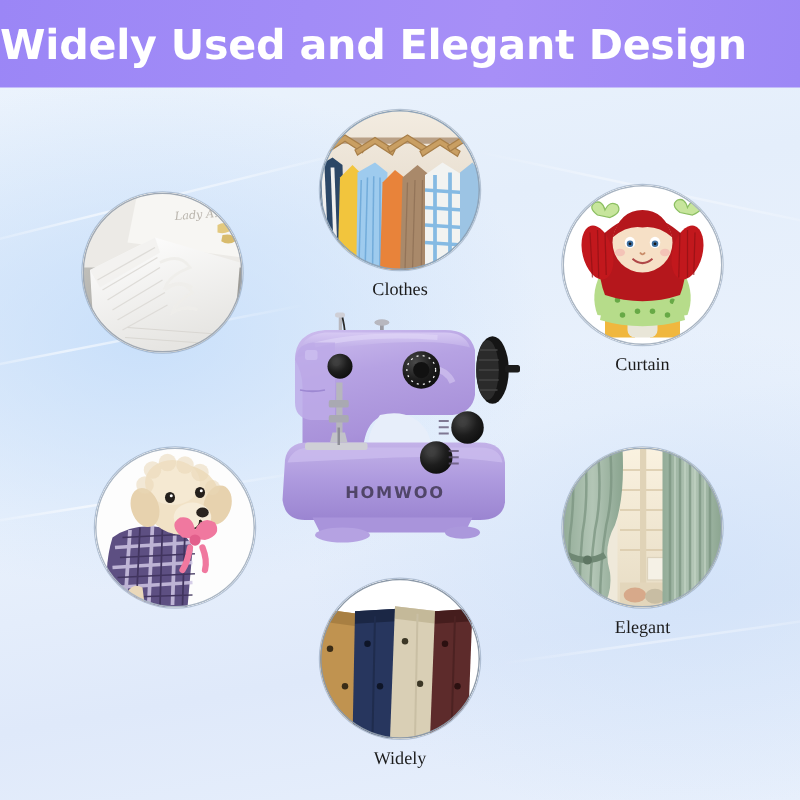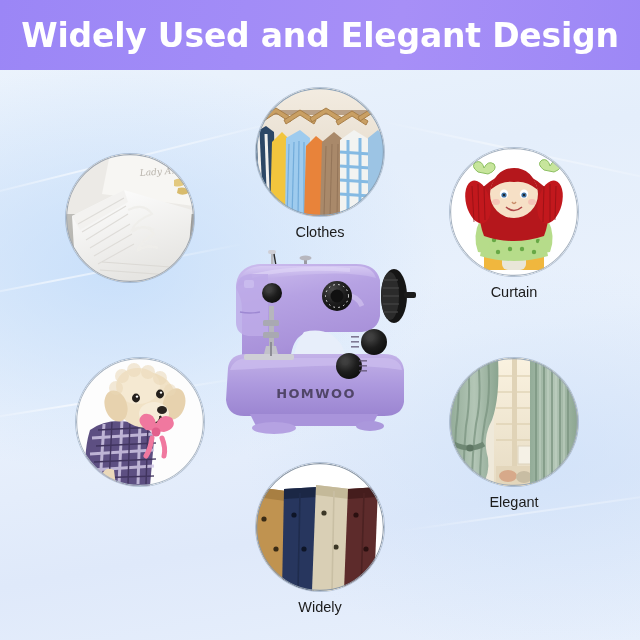--- a/index.html
+++ b/index.html
@@ -37,21 +37,21 @@
 
   
   .header {
     position: absolute;
     top: 0; left: 0;
     width: 640px;
     height: 70px;
     background: linear-gradient(100deg, #9b86f6 0%, #a28cf7 38%, #a78ff7 62%, #9d88f6 100%);
     display: flex;
     align-items: center;
-    justify-content: center;
+    justify-content: flex-start;
     box-sizing: border-box;
   }
   .header-title {
     color: #ffffff;
     font-size: 33px;
     font-weight: bold;
     letter-spacing: -0.2px;
     line-height: 1;
     text-align: center;
     font-family: "DejaVu Sans", sans-serif;
@@ -71,21 +71,21 @@
     position: relative;
     margin: 0 auto;
     box-shadow: 0 0 0 1px rgba(120,140,165,0.45);
     background: #ffffff;
   }
   .circle svg { display: block; width: 128px; height: 128px; }
   .caption {
     margin-top: 9px;
     font-size: 14.5px;
     color: #1b1b1b;
-    font-family: Liberation Sans, sans-serif;
+    font-family: Liberation Serif, serif;
     line-height: 1.1;
     white-space: nowrap;
   }
 
   
   #f-handkerchief { left: 64px;  top: 154px; }
   #f-clothes      { left: 254px; top: 88px;  }
   #f-ragdoll      { left: 448px; top: 148px; }
   #f-pets         { left: 74px;  top: 358px; }
   #f-curtain      { left: 448px; top: 358px; }

